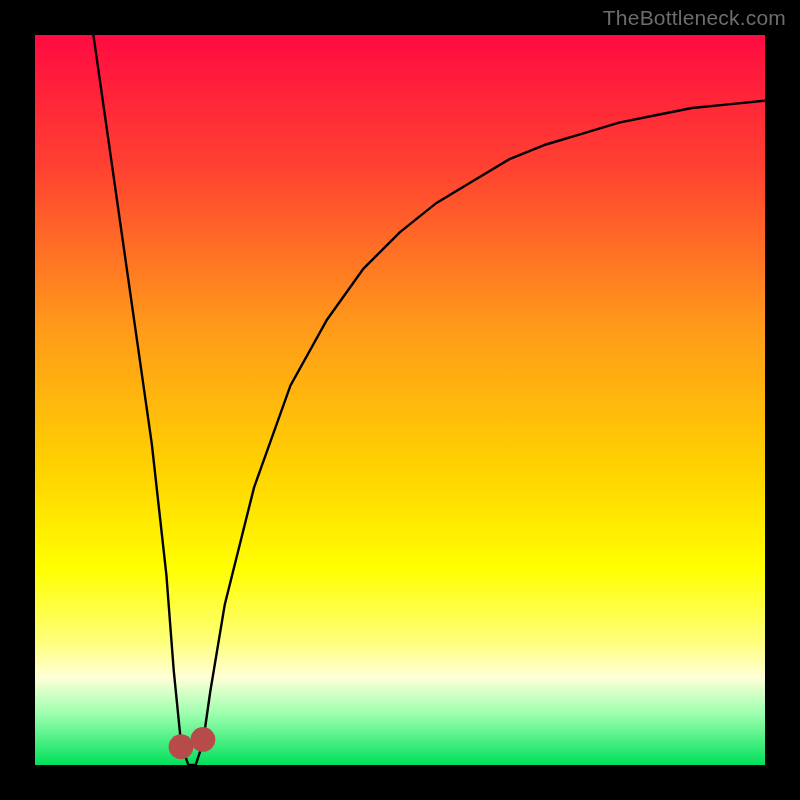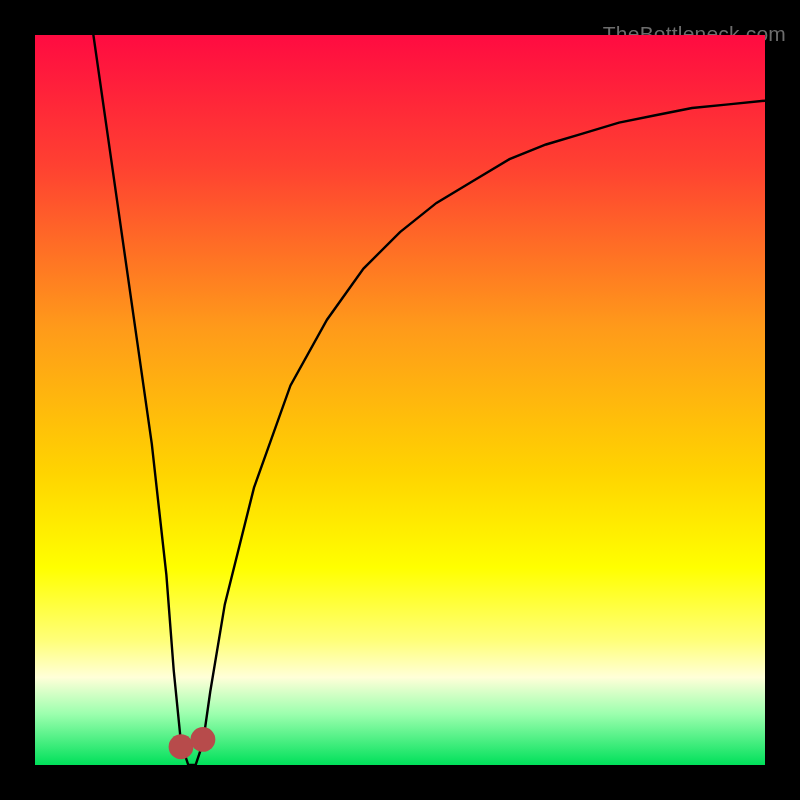--- a/index.html
+++ b/index.html
@@ -36,21 +36,20 @@
     height: 100%;
   }
   .watermark {
     position: absolute;
     top: 6px;
     right: 14px;
     color: #6d6d6d;
     font-size: 21px;
     letter-spacing: 0.2px;
     font-weight: 400;
-    margin-top: 16px;
   }
 </style>
 </head>
 <body>
 
 <div class="stage">
 
   <div class="watermark">TheBottleneck.com</div>
 
   <div class="plot-frame">

